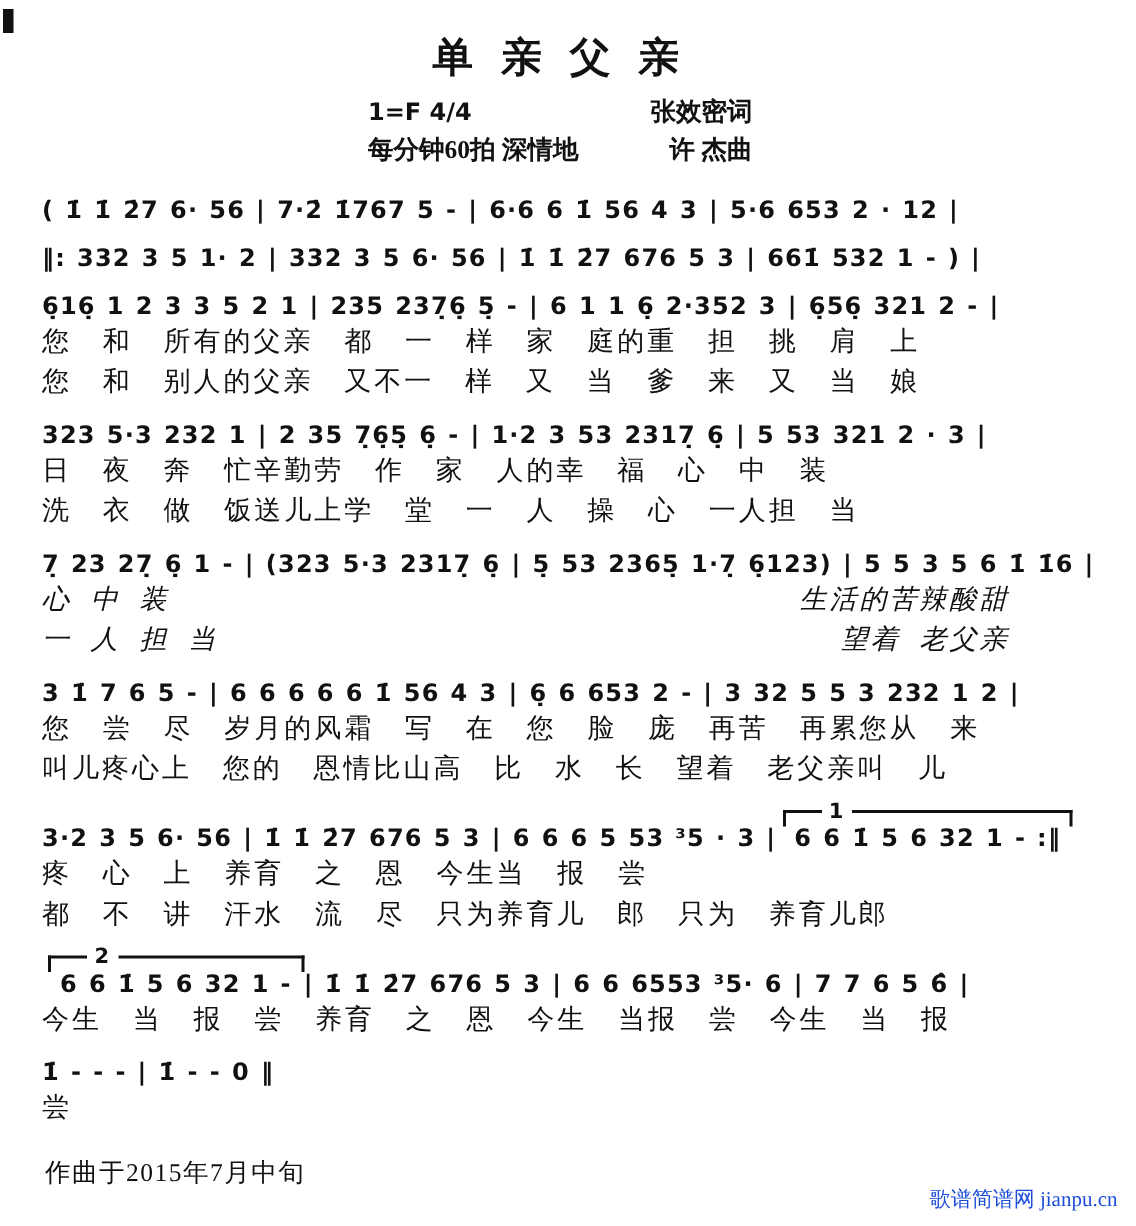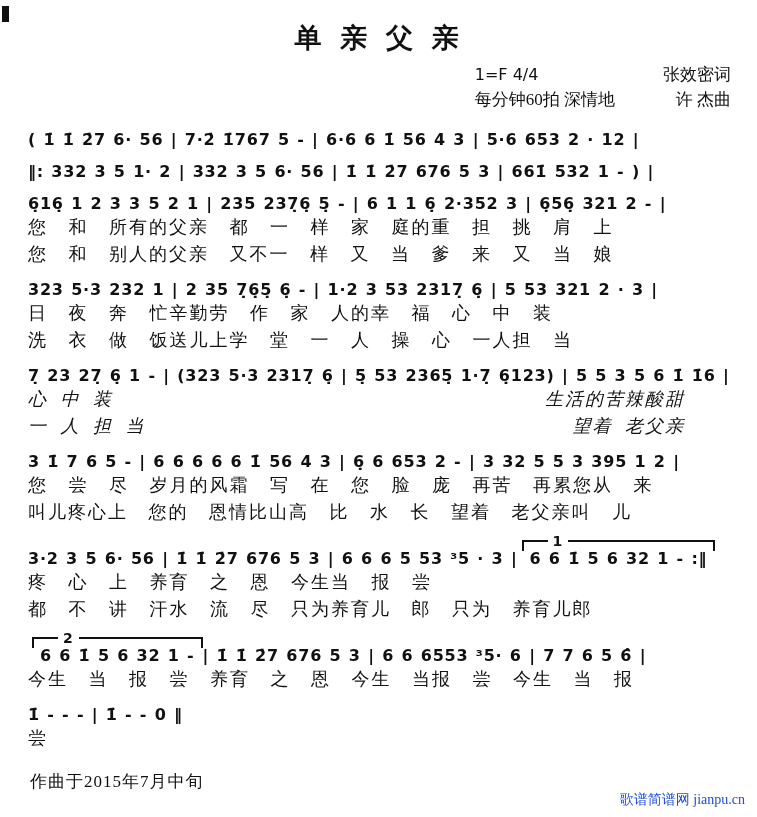--- a/index.html
+++ b/index.html
@@ -4,35 +4,36 @@
 <style>
   html,body{margin:0;padding:0;background:#ffffff;}
   .sheet{
     position:relative;
     width:757px;height:817px;
     background:#ffffff;
     color:#111;
     font-family:"Liberation Serif","DejaVu Serif",serif;
     overflow:hidden;
     box-sizing:border-box;
-    padding:6px 26px 0 28px;
+    padding:6px 38px 0 28px;
   }
   .scan-artifact{
     position:absolute;left:2px;top:6px;width:7px;height:16px;background:#111;
   }
   .title{
     text-align:center;
     font-size:27px;
     font-weight:bold;
     letter-spacing:6px;
     margin-top:14px;
   }
   .meta{
-    display:flex;justify-content:flex-end;align-items:flex-start;
+    display:flex;justify-content:center;align-items:flex-start;
     margin-top:6px;
+    font-weight:bold;
   }
   .meta-left div, .meta-right div{font-size:17px;line-height:25px;}
   .meta-left .key{font-family:"DejaVu Sans",sans-serif;font-size:16px;}
   .meta-right{text-align:right;margin-left:48px;}
   .score{margin-top:8px;}
   .notation{
     font-family:"DejaVu Sans",sans-serif;
     font-weight:bold;
     font-size:16px;
     letter-spacing:0.8px;
@@ -130,21 +131,21 @@
         <span>心  中  装</span>
         <span>生活的苦辣酸甜</span>
       </div>
       <div class="lyrics split">
         <span>一 人 担  当</span>
         <span>望着  老父亲</span>
       </div>
     </div>
 
     <div class="sys">
-      <div class="notation">3 1̇ 7 6 5 - | 6 6 6 6 6 1̇ 56 4 3 | 6̣ 6 653 2 - | 3 32 5 5 3 395 1 2 |</div>
+      <div class="notation">3 1̇ 7 6 5 - | 6 6 6 6 6 1̇ 56 4 3 | 6̣ 6 653 2 - | 3 32 5 5 3 232 1 2 |</div>
       <div class="lyrics">您 尝 尽  岁月的风霜 写 在  您 脸 庞  再苦 再累您从 来</div>
       <div class="lyrics">叫儿疼心上  您的 恩情比山高 比 水 长  望着 老父亲叫 儿</div>
     </div>
 
     <div class="sys">
       <div class="notation">
         <span>3·2 3 5 6· 56 | 1̇ 1̇ 2̇7 676 5 3 | 6 6 6 5 53 ³5 · 3 |</span><span class="ending"><span class="num">1</span><span>6 6 1̇ 5 6 32 1 - :‖</span></span>
       </div>
       <div class="lyrics">疼 心 上   养育 之 恩  今生当 报 尝</div>
       <div class="lyrics">都 不 讲   汗水 流 尽  只为养育儿 郎  只为 养育儿郎</div>

